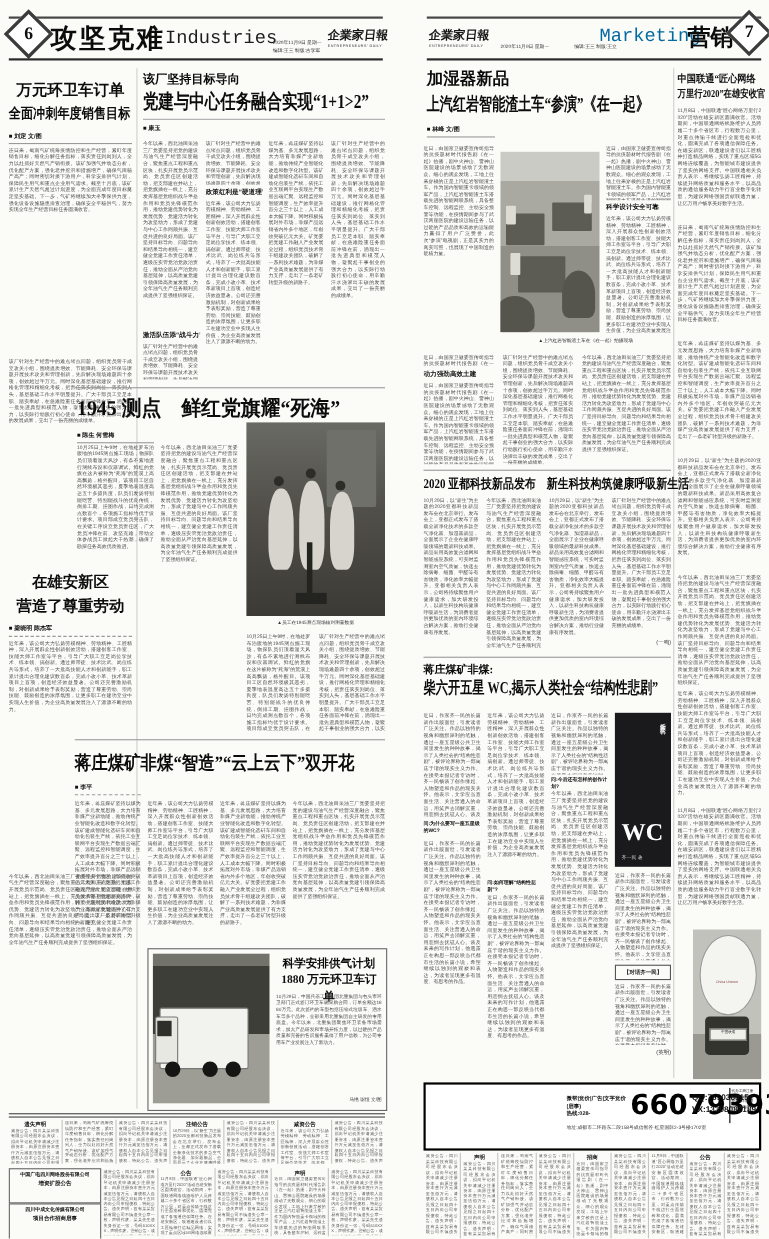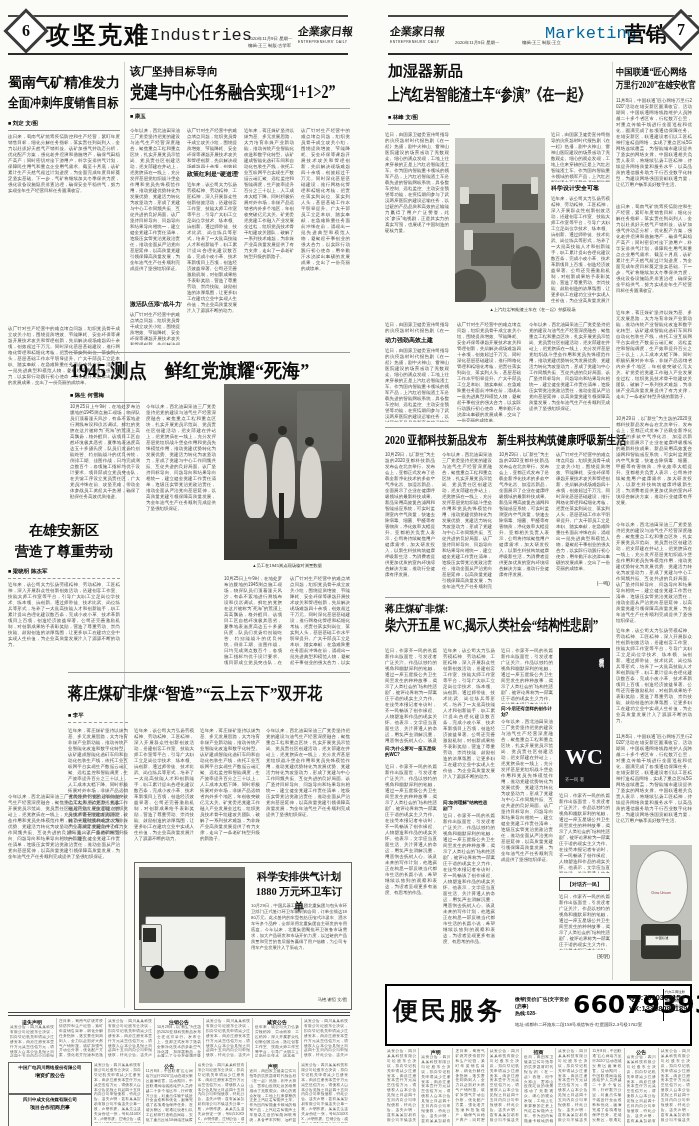--- a/index.html
+++ b/index.html
@@ -65,21 +65,21 @@
   </div>
 <div class="abs hl nw" style="left:46px;top:19px;font-size:24px;letter-spacing:2px">攻坚克难</div>
 <div class="abs nw" style="left:150px;top:26px;font-size:17px;font-family:'Liberation Mono','DejaVu Sans Mono',monospace;color:#1d1d1d">Industries</div>
 <div class="abs datestr" style="left:248px;top:36px">2020年11月9日 星期一</div>
 <div class="abs datestr" style="left:248px;top:43px">编辑:王三 制版:古学军</div>
 <div class="abs brand" style="left:298px;top:24px">企業家日報</div>
 <div class="abs brand-sub" style="left:298px;top:40px">ENTREPRENEURS' DAILY</div>
 <div class="abs hr" style="left:8px;top:53px;width:340px;height:1.6px;background:#2b2b2b"></div>
 <div class="abs vr" style="left:124px;top:62px;height:946px"></div>
 
-<div class="abs hl" style="left:8px;top:72px;width:112px;font-size:14px;line-height:21px;text-align:center">蜀南气矿精准发力</div>
+<div class="abs hl" style="left:8px;top:72px;width:112px;font-size:14px;line-height:21px;text-align:center">万元环卫车订单</div>
 <div class="abs hl nw" style="left:8px;top:94px;font-size:13px;transform:scaleX(0.85)">全面冲刺年度销售目标</div>
 <div class="abs by" style="left:8px;top:120px;border-bottom:1px solid #9a9a9a;width:112px;padding-bottom:3px">■ 刘定 文/图</div>
 <div class="abs tx" style="left:8px;top:134px;width:112px;height:188px">连日来，蜀南气矿统筹疫情防控和生产经营，紧盯年度销售目标，细化分解任务指标，落实责任到岗到人，全力以赴抓好天然气产销衔接。该矿加强气井动态分析，优化配产方案，强化老井挖潜和措施增产，确保气田稳产高产；同时密切对接下游用户，科学安排供气计划，保障民生用气和重点企业用气需求。截至十月底，该矿累计生产天然气超过计划进度，为全面完成年度目标奠定坚实基础。下一步，气矿将继续加大冬季保供力度，强化设备设施隐患排查治理，确保安全平稳供气，努力实现全年生产经营目标任务圆满收官。</div>
 <div class="abs tx" style="left:8px;top:326px;width:112px;height:184px">该厂针对生产经营中的难点堵点问题，组织党员骨干成立攻关小组，围绕提质增效、节能降耗、安全环保等课题开展技术攻关和管理创新，先后解决现场难题四十余项，创效超过千万元。同时深化基层基础建设，推行网格化管理和精细化考核，把责任落实到岗位、落实到人头，基层基础工作水平明显提升。广大干部员工立足本职、踏实奉献，在急难险重任务面前冲锋在前，涌现出一批先进典型和模范人物，凝聚起干事创业的强大合力，以实际行动践行初心使命，用辛勤汗水浇灌出丰硕的发展成果，交出了一份亮丽的成绩单。</div>
 
 <div class="abs hl" style="left:8px;top:520px;width:112px;font-size:14px;line-height:21px;text-align:center">在雄安新区</div>
 <div class="abs hl" style="left:8px;top:541px;width:112px;font-size:14px;line-height:21px;text-align:center">营造了尊重劳动</div>
 <div class="abs by" style="left:8px;top:568px;border-bottom:1px dashed #9a9a9a;width:112px;padding-bottom:3px">■ 梁晓明 陈杰军</div>
 <div class="abs tx" style="left:8px;top:582px;width:112px;height:208px">近年来，该公司大力弘扬劳模精神、劳动精神、工匠精神，深入开展群众性创新创效活动，搭建创客工作室、技能大师工作室等平台，引导广大职工立足岗位学技术、练本领、搞创新。通过师带徒、技术比武、岗位练兵等形式，培养了一大批高技能人才和创新能手，职工累计提出合理化建议数百条，完成小改小革、技术革新项目上百项，创造经济效益显著。公司还完善激励机制，对创新成果给予表彰奖励，营造了尊重劳动、崇尚技能、鼓励创造的浓厚氛围，让更多职工在建功立业中实现人生价值，为企业高质量发展注入了源源不断的动力。</div>
 <div class="abs tx" style="left:8px;top:794px;width:112px;height:212px">今年以来，西北油田采油三厂党委坚持把党的建设与油气生产经营深度融合，聚焦重点工程和重点区块，扎实开展党员示范岗、党员责任区创建活动，把支部建在井站上，把党旗插在一线上，充分发挥基层党组织战斗堡垒作用和党员先锋模范作用，推动党建优势转化为发展优势、党建活力转化为攻坚动力，形成了党建与中心工作同频共振、互促共进的良好局面。该厂坚持目标导向、问题导向和结果导向相统一，建立健全党建工作责任清单，逐级压实管党治党政治责任，推动全面从严治党向基层延伸，以高质量党建引领保障高质量发展，为全年油气生产任务顺利完成提供了坚强组织保证。</div>
@@ -273,21 +273,20 @@
 <div class="abs tx" style="left:616px;top:628px;width:76px;height:104px">近年来，该公司大力弘扬劳模精神、劳动精神、工匠精神，深入开展群众性创新创效活动，搭建创客工作室、技能大师工作室等平台，引导广大职工立足岗位学技术、练本领、搞创新。通过师带徒、技术比武、岗位练兵等形式，培养了一大批高技能人才和创新能手，职工累计提出合理化建议数百条，完成小改小革、技术革新项目上百项，创造经济效益显著。公司还完善激励机制，对创新成果给予表彰奖励，营造了尊重劳动、崇尚技能、鼓励创造的浓厚氛围，让更多职工在建功立业中实现人生价值，为企业高质量发展注入了源源不断的动力。</div>
 <div class="abs tx" style="left:616px;top:734px;width:76px;height:104px">11月8日，中国联通“匠心网络万里行2020”活动在雄安新区圆满收官。活动期间，中国联通网络线路维护人员跨越二十多个省区市，行程数万公里，对重点传输干线进行全面巡检和优化，圆满完成了各项通信保障任务。在雄安新区，联通建设者们以工匠精神打造精品网络，实现了重点区域5G网络连续覆盖，为智能城市建设提供了坚实的网络支撑。中国联通相关负责人表示，将继续弘扬工匠精神，持续提升网络质量和服务水平，以高品质的通信服务助力千行百业数字化转型，为建设网络强国贡献联通力量，让亿万用户畅享美好数字生活。</div>
 <div class="abs ph ph-balloon" style="left:630px;top:845px;width:62px;height:136px">
   <div class="bal"></div>
   <div class="lg"><span>China Unicom</span></div>
   <div class="base"></div>
   <div class="sign">中国联通</div>
 </div>
 
 <div class="abs bm-box" style="left:385px;top:984px;width:303px;height:58px">
-  <div class="abs hl nw" style="left:6px;top:8px;font-size:25px;letter-spacing:3px">便民服务</div>
   <div class="abs" style="left:128px;top:10px;width:58px;font-size:5px;font-weight:bold;line-height:7px;color:#111;overflow:hidden;height:22px">
     <div>微帮|竞价|广告|文字竞价(启事)</div>
     <div>热线:028-</div>
   </div>
   <div class="abs nw" style="left:186px;top:4px;font-size:25px;font-weight:bold;font-family:'DejaVu Sans',sans-serif;color:#000">66079393</div>
   <div class="abs" style="left:242px;top:6px;font-size:7.5px;font-weight:bold;line-height:11px;color:#111;white-space:nowrap">
     <div>QQ:769036015</div>
     <div>VX:13308082189</div>
   </div>
   <div class="abs" style="left:276px;top:3px;width:26px;height:30px;border-left:1px solid #000;padding:1px;font-size:3.3px;line-height:4.6px;color:#222;overflow:hidden">

